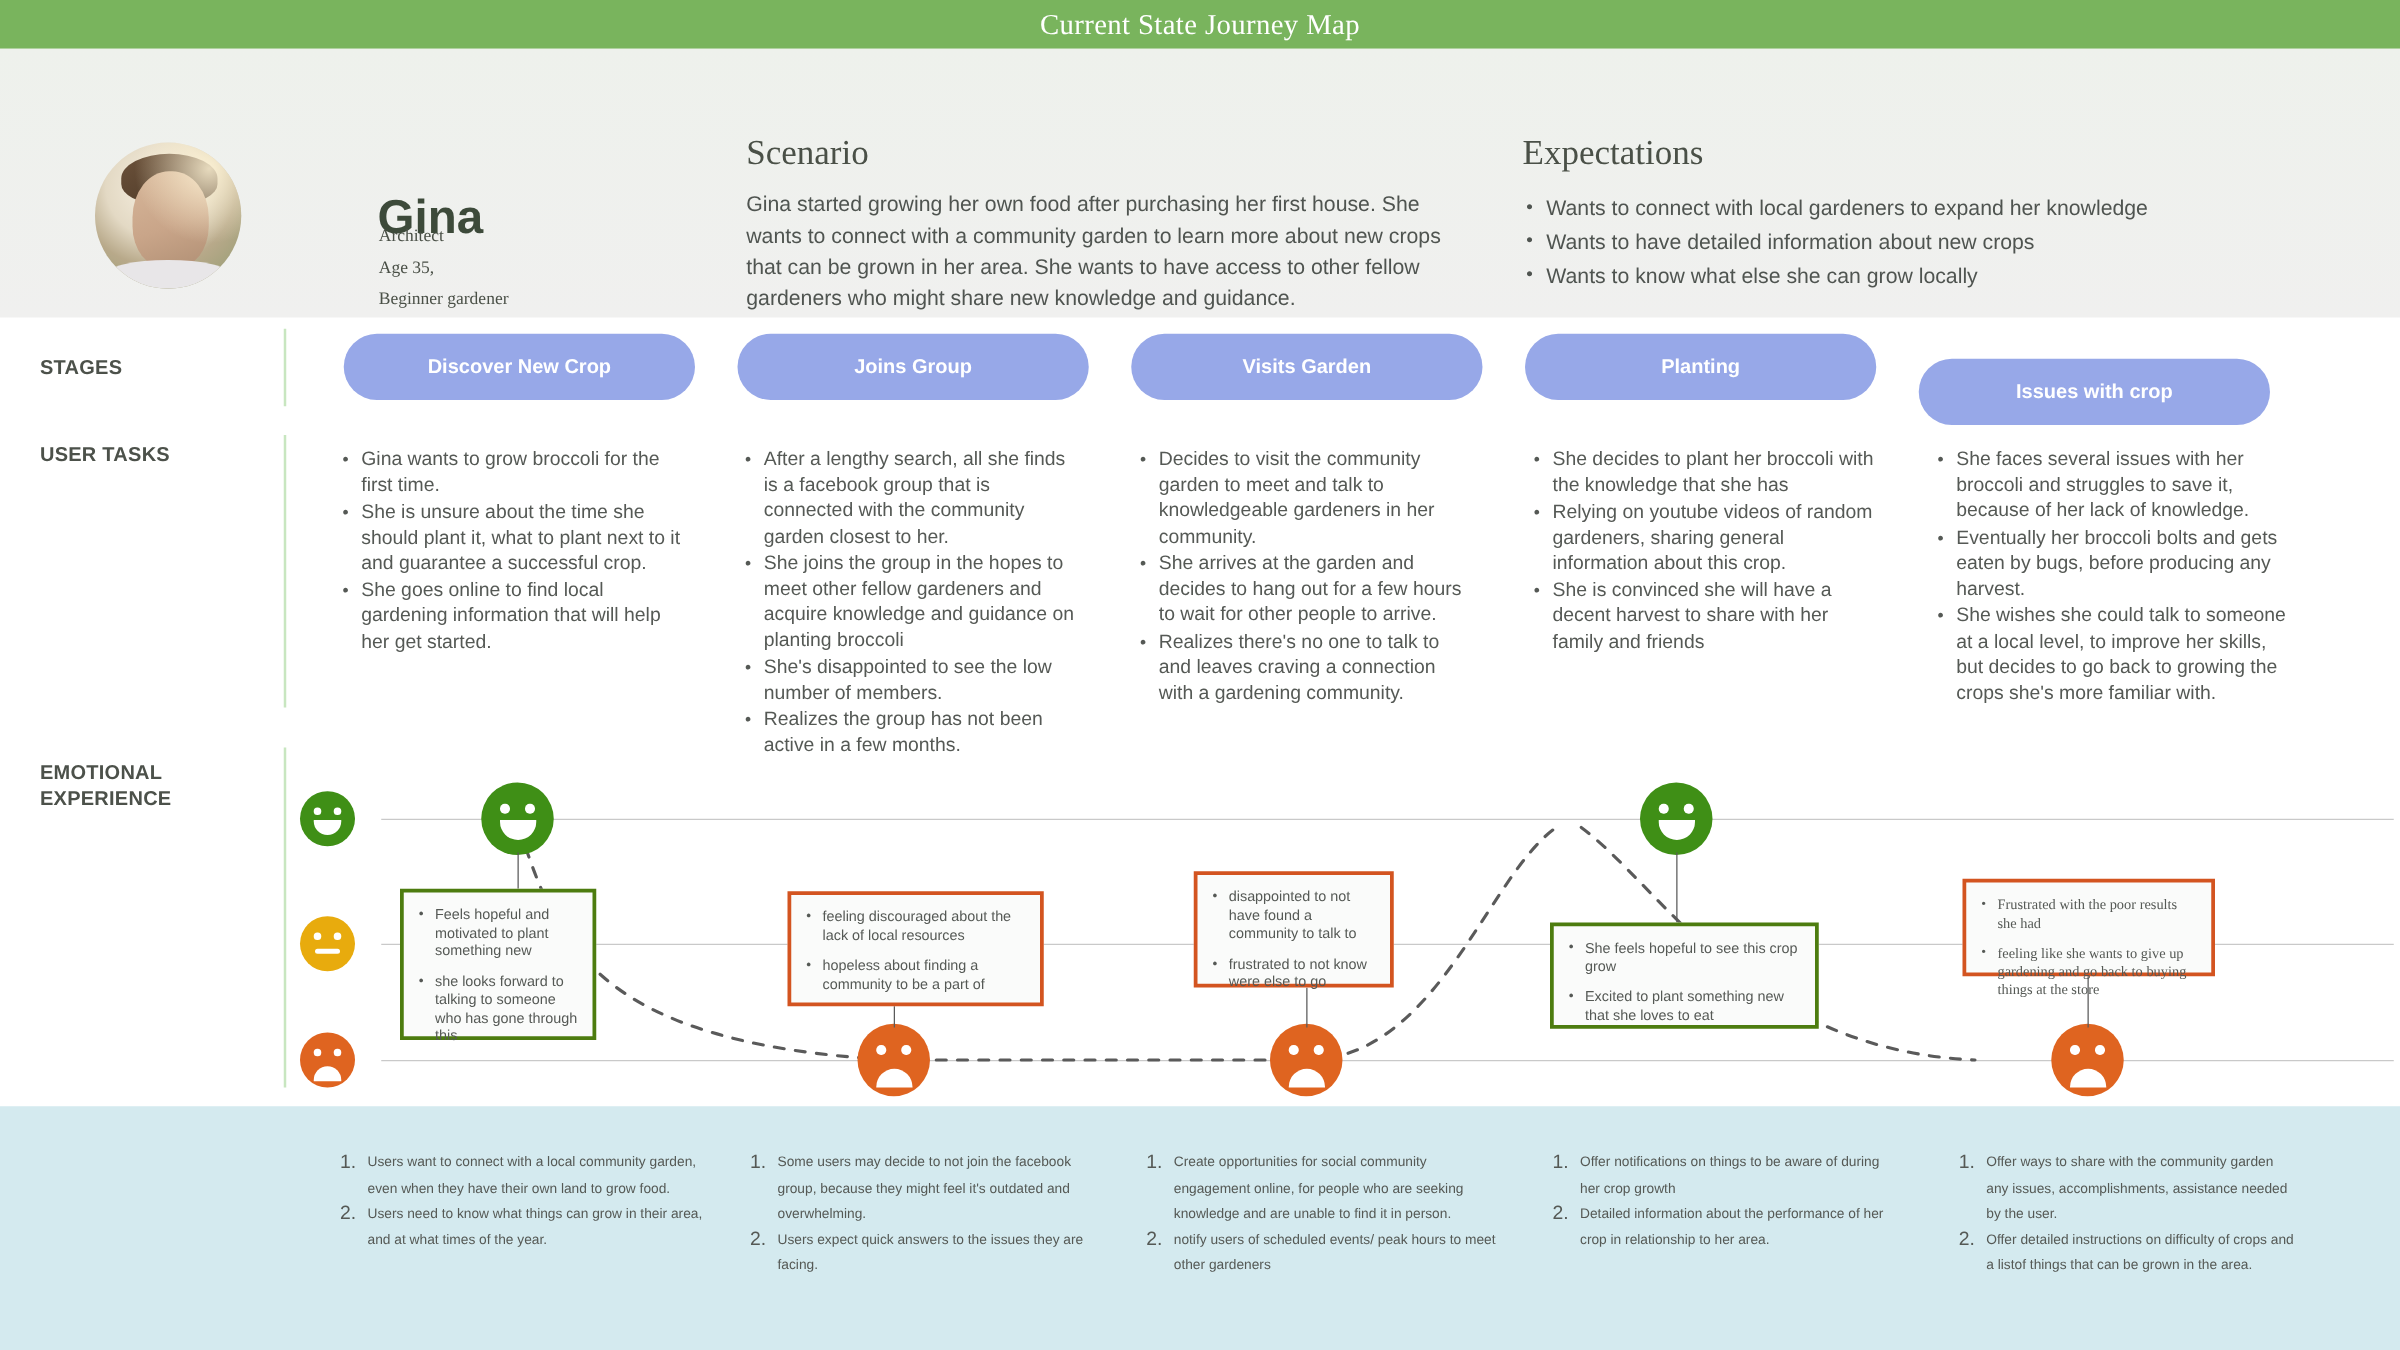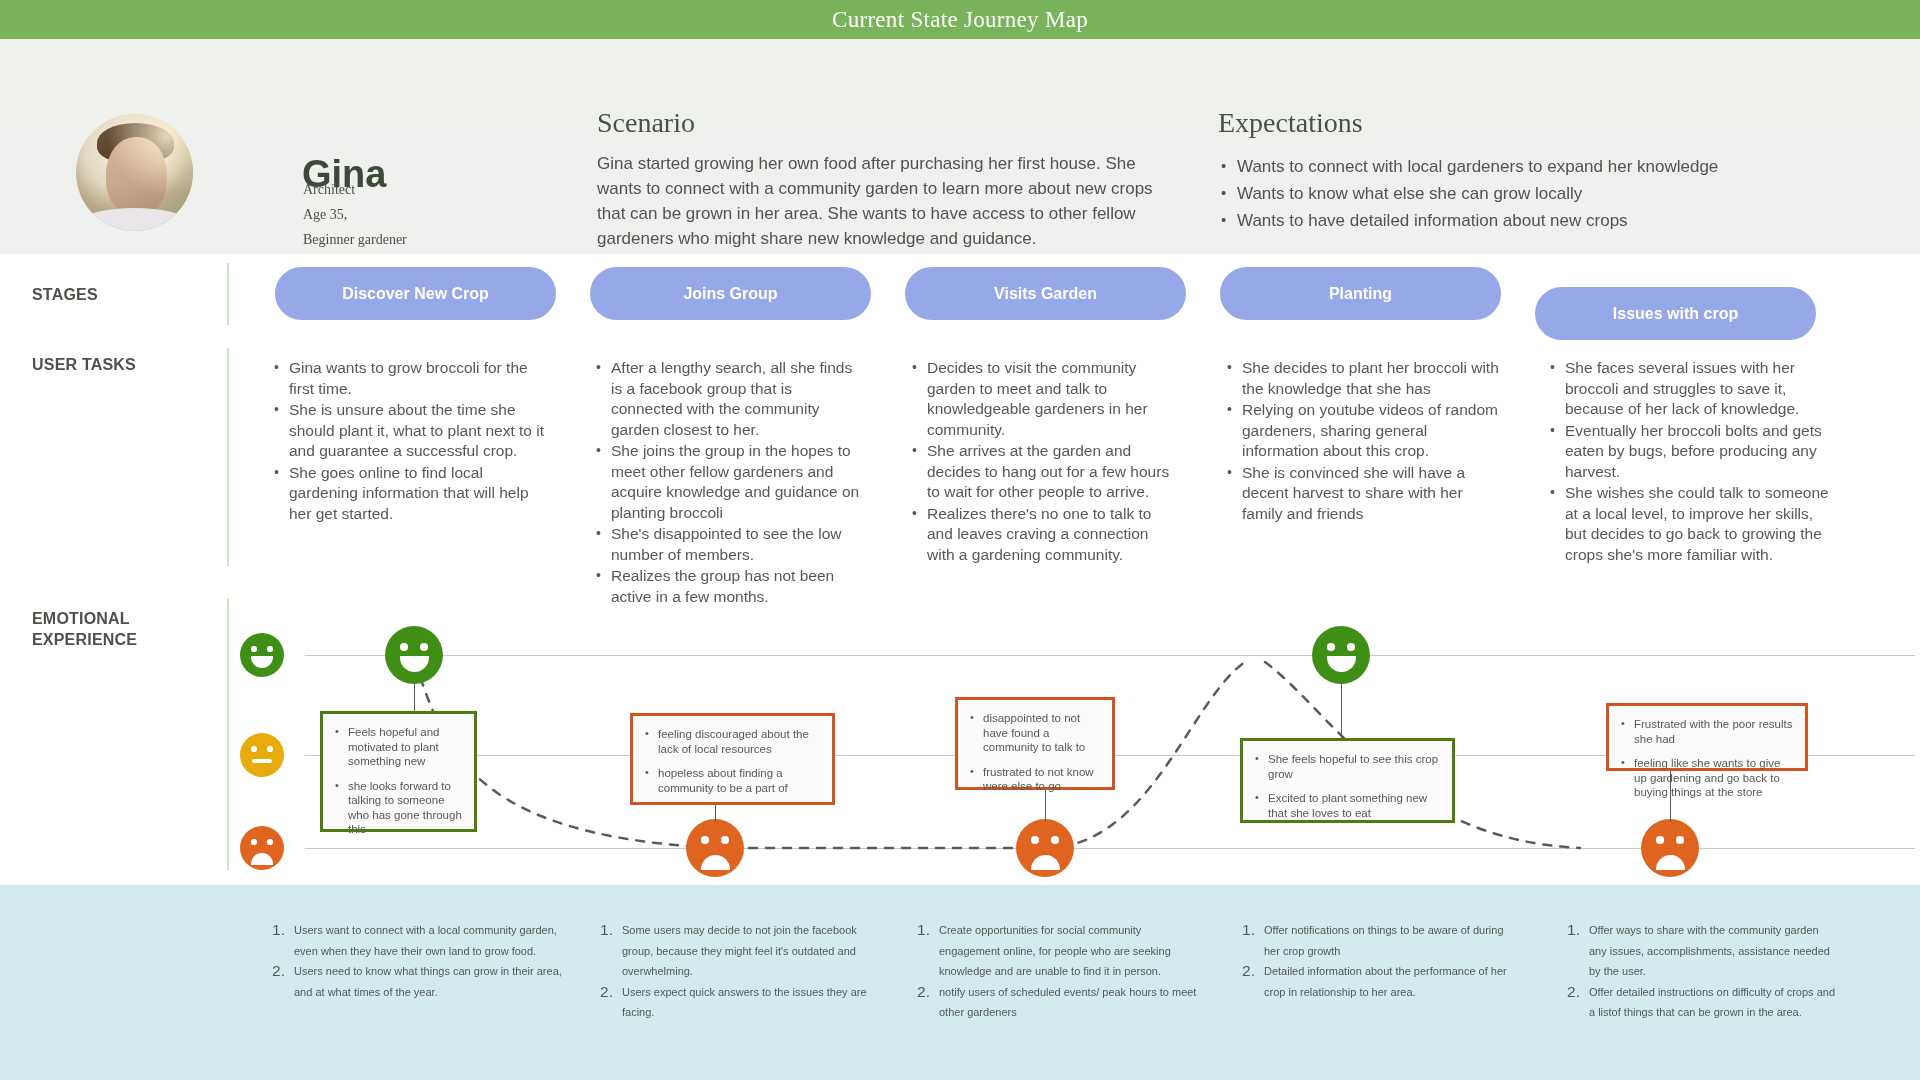--- a/index.html
+++ b/index.html
@@ -199,22 +199,22 @@
 
     <div class="scenario">
       <div class="sec-h">Scenario</div>
       <div class="body">Gina started growing her own food after purchasing her first house. She wants to connect with a community garden to learn more about new crops that can be grown in her area. She wants to have access to other fellow gardeners who might share new knowledge and guidance.</div>
     </div>
 
     <div class="expect">
       <div class="sec-h">Expectations</div>
       <ul>
         <li>Wants to connect with local gardeners to expand her knowledge</li>
+        <li>Wants to have detailed information about new crops</li>
         <li>Wants to know what else she can grow locally</li>
-        <li>Wants to have detailed information about new crops</li>
       </ul>
     </div>
   </div>
 
   <div class="rowlabel" style="left:32px; top:284px;">STAGES</div>
   <div class="rowlabel" style="left:32px; top:354px;">USER TASKS</div>
   <div class="rowlabel" style="left:32px; top:608px;">
     <span>EMOTIONAL</span><br>
     <span>EXPERIENCE</span>
   </div>
@@ -357,21 +357,21 @@
         <li>disappointed to not have found a community to talk to</li>
         <li>frustrated to not know were else to go</li>
       </ul>
     </div>
     <div class="cbox" style="left:1240px; top:138px; width:215px; height:85px;">
       <ul>
         <li>She feels hopeful to see this crop grow</li>
         <li>Excited to plant something new that she loves to eat</li>
       </ul>
     </div>
-    <div class="cbox red" style="left:1606px; top:103px; width:202px; height:68px;">
+    <div class="cbox red" style="left:1570px; top:103px; width:202px; height:78px;font-family:Liberation Serif, serif;">
       <ul>
         <li>Frustrated with the poor results she had</li>
         <li>feeling like she wants to give up gardening and go back to buying things at the store</li>
       </ul>
     </div>
   </div>
 
   <div class="insights">
     <div class="col" style="left:270px; top:35px; width:300px;">
       <ol class="num">

